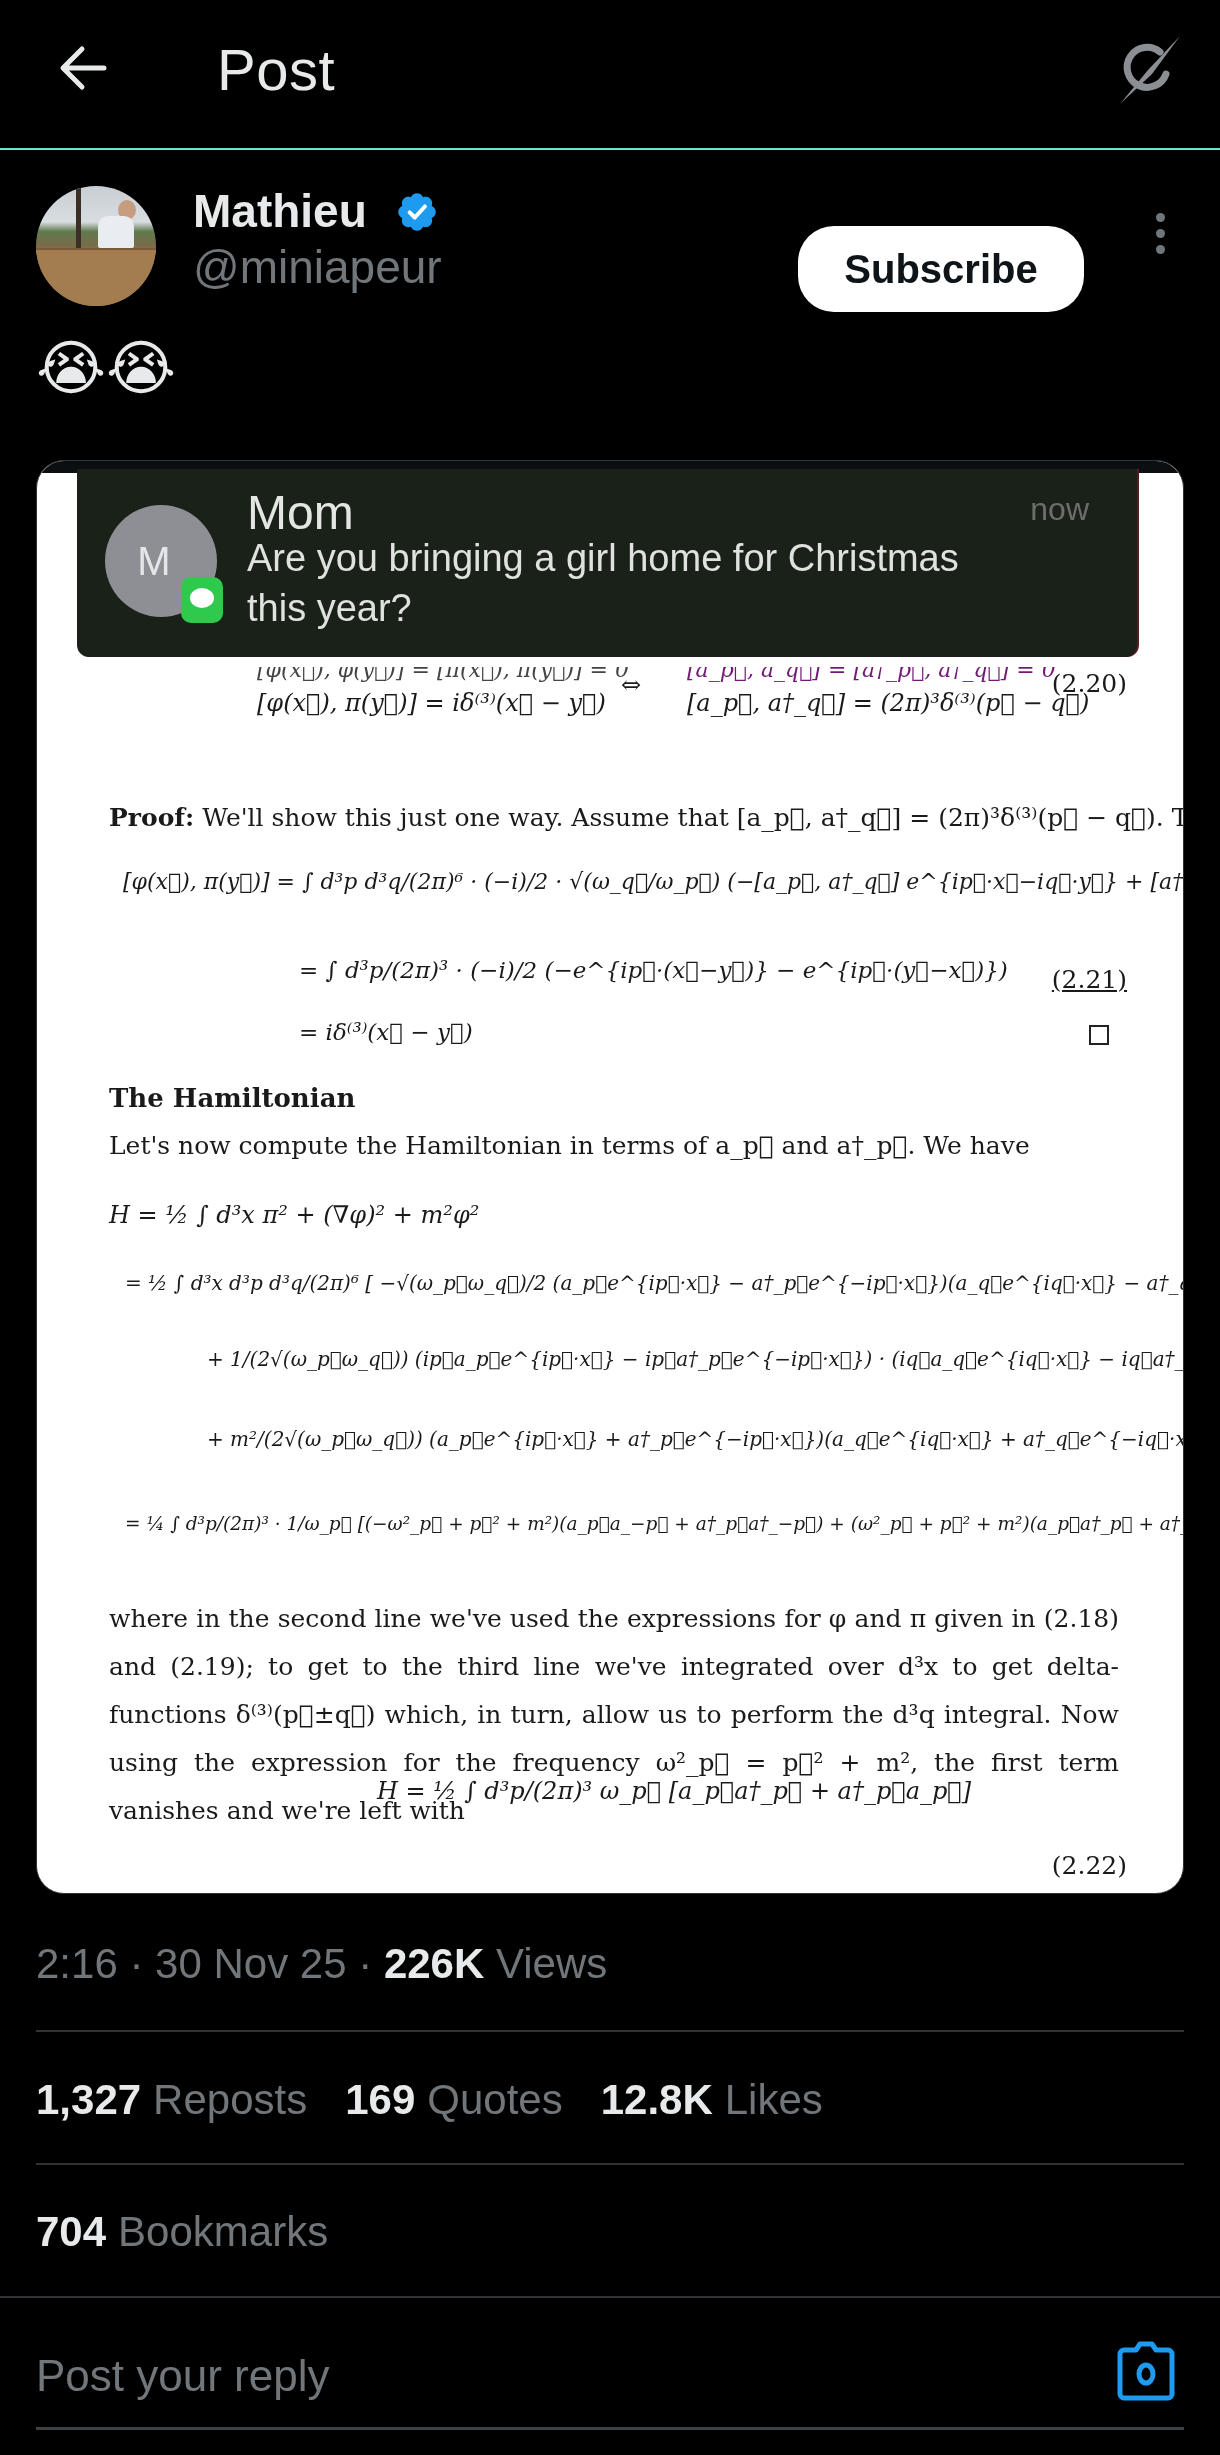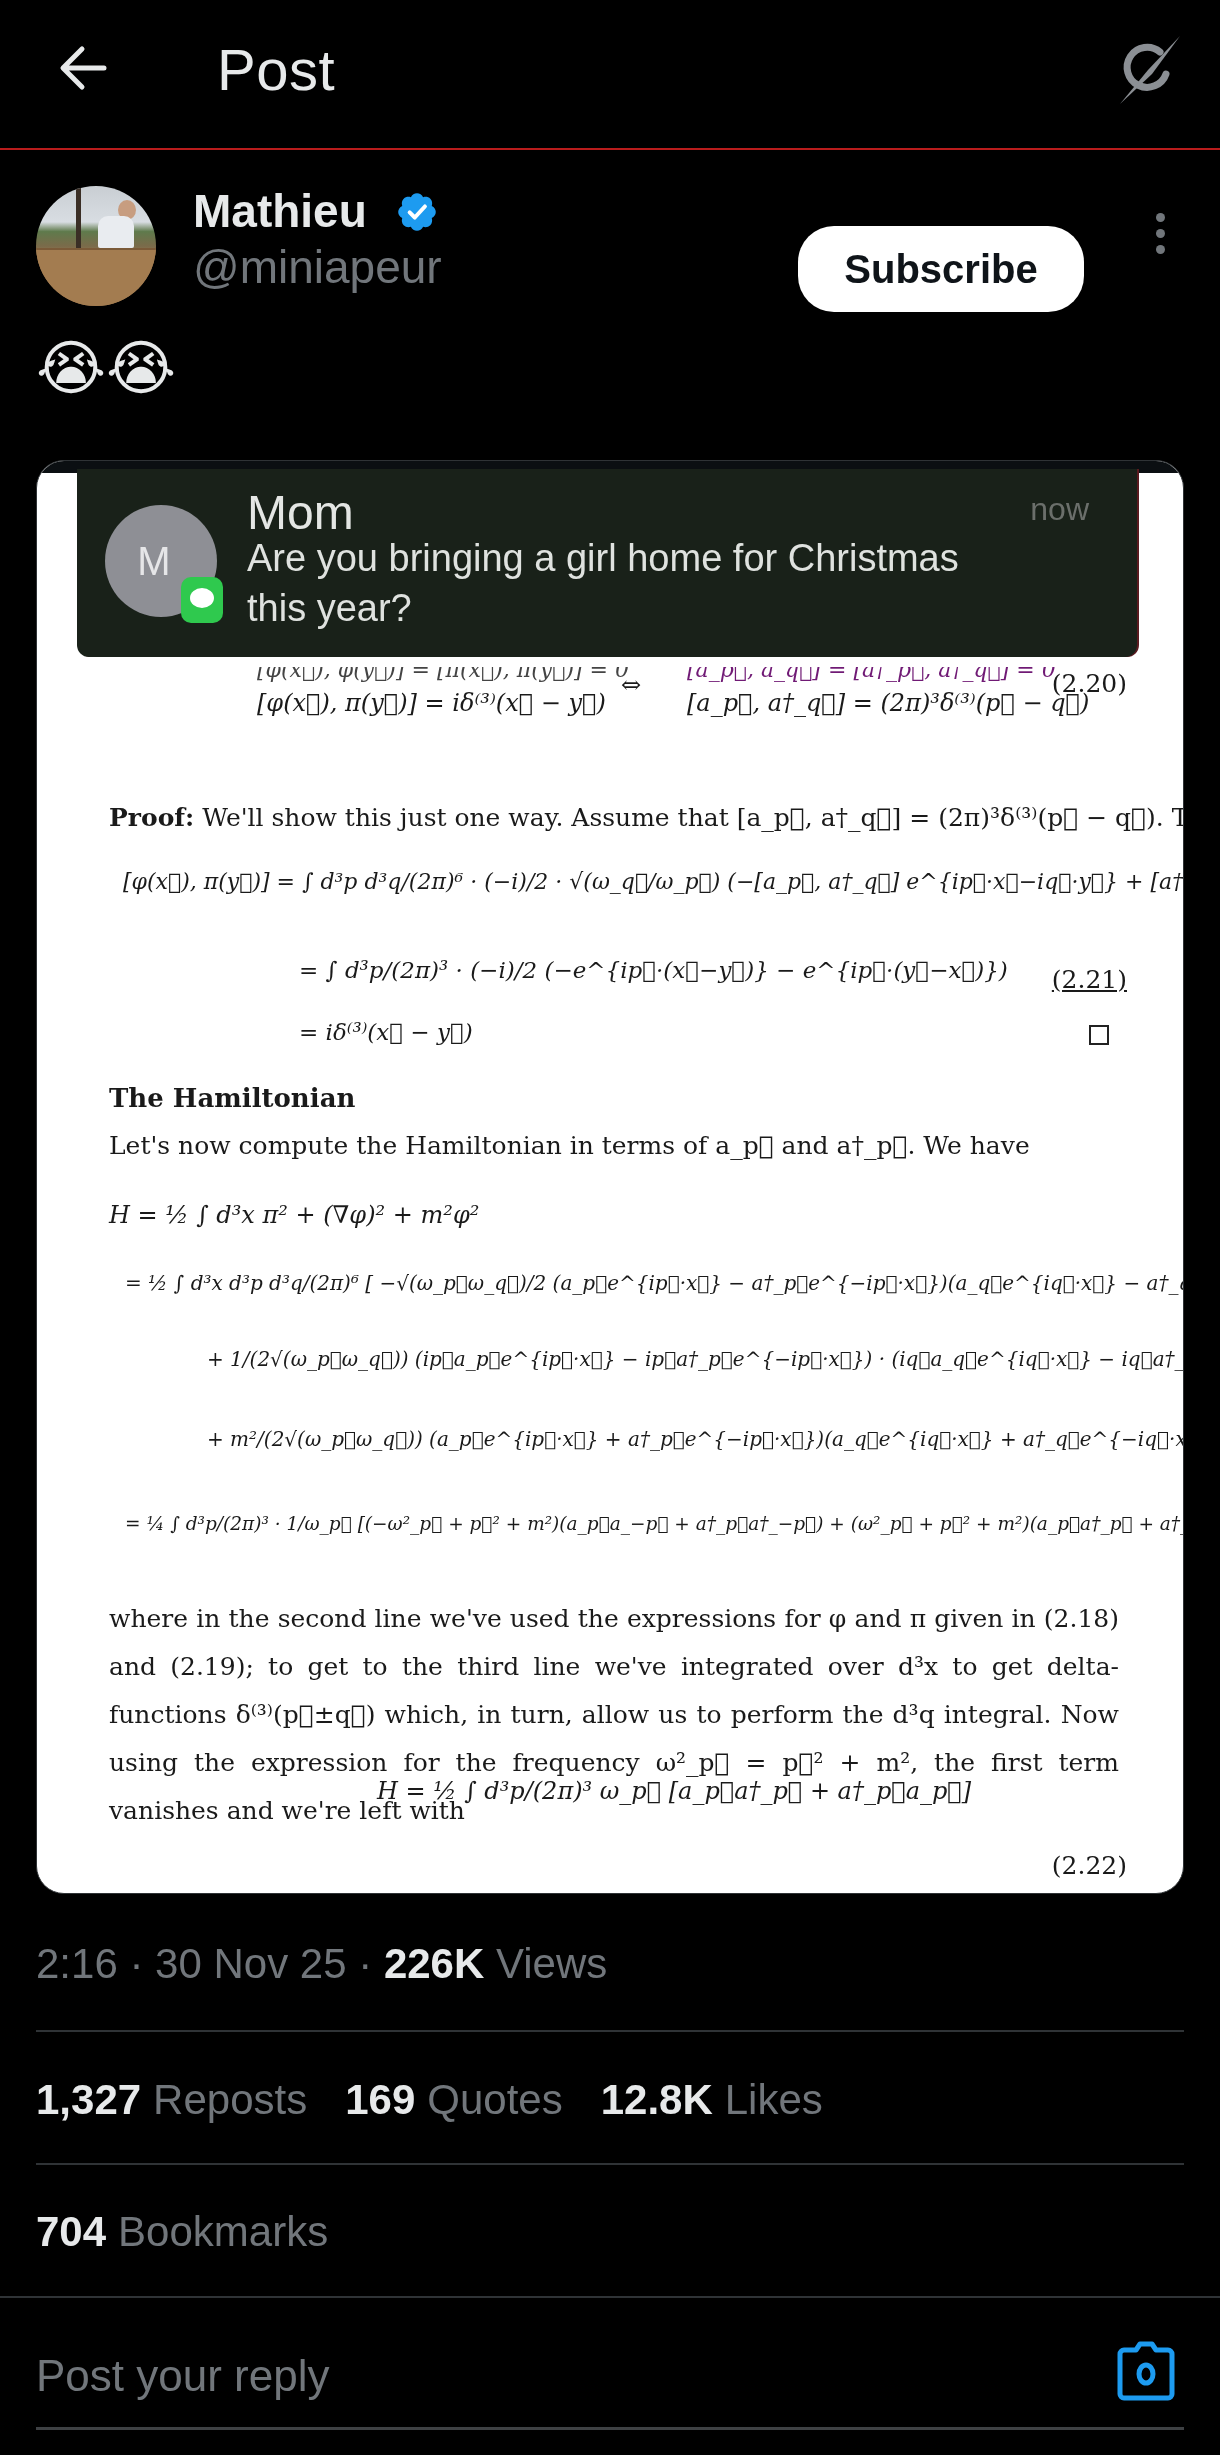--- a/index.html
+++ b/index.html
@@ -3,21 +3,21 @@
   <meta charset="utf-8">
   <style>
     * { box-sizing: border-box; margin: 0; padding: 0; }
     html, body { background: #000; }
     body {
       width: 1220px; height: 2455px; overflow: hidden;
       font-family: "Liberation Sans", "DejaVu Sans", sans-serif;
       color: #e7e9ea; position: relative;
     }
     
-    .topbar { position: absolute; left: 0; top: 0; width: 1220px; height: 150px; border-bottom: 2px solid #b91c1c; text-decoration: underline; }
+    .topbar { position: absolute; left: 0; top: 0; width: 1220px; height: 150px; border-bottom: 2px solid #5eead4; text-decoration: underline; }
     .back-btn { position: absolute; left: 52px; top: 36px; width: 64px; height: 64px; cursor: pointer; }
     .page-title { position: absolute; left: 217px; top: 36px; font-size: 58px; font-weight: 400; color: #e7e9ea; letter-spacing: 0.5px; }
     .grok-btn { position: absolute; left: 1108px; top: 30px; width: 80px; height: 80px; cursor: pointer; }
 
     
     .avatar { position: absolute; left: 36px; top: 186px; width: 120px; height: 120px; border-radius: 50%; overflow: hidden; cursor: pointer;
       background: linear-gradient(180deg, #c9ced3 0%, #d8dde2 30%, #5f7a4c 38%, #7a6b4a 50%, #a57f52 60%, #9a744a 100%); }
     .avatar .pole { position: absolute; left: 40px; top: 0; width: 5px; height: 80px; background: #3a2e25; }
     .avatar .person { position: absolute; left: 62px; top: 30px; width: 36px; height: 32px; background: #e9ecf0; border-radius: 10px 10px 2px 2px; }
     .avatar .head { position: absolute; left: 82px; top: 14px; width: 18px; height: 20px; background: #c79d80; border-radius: 50%; }

